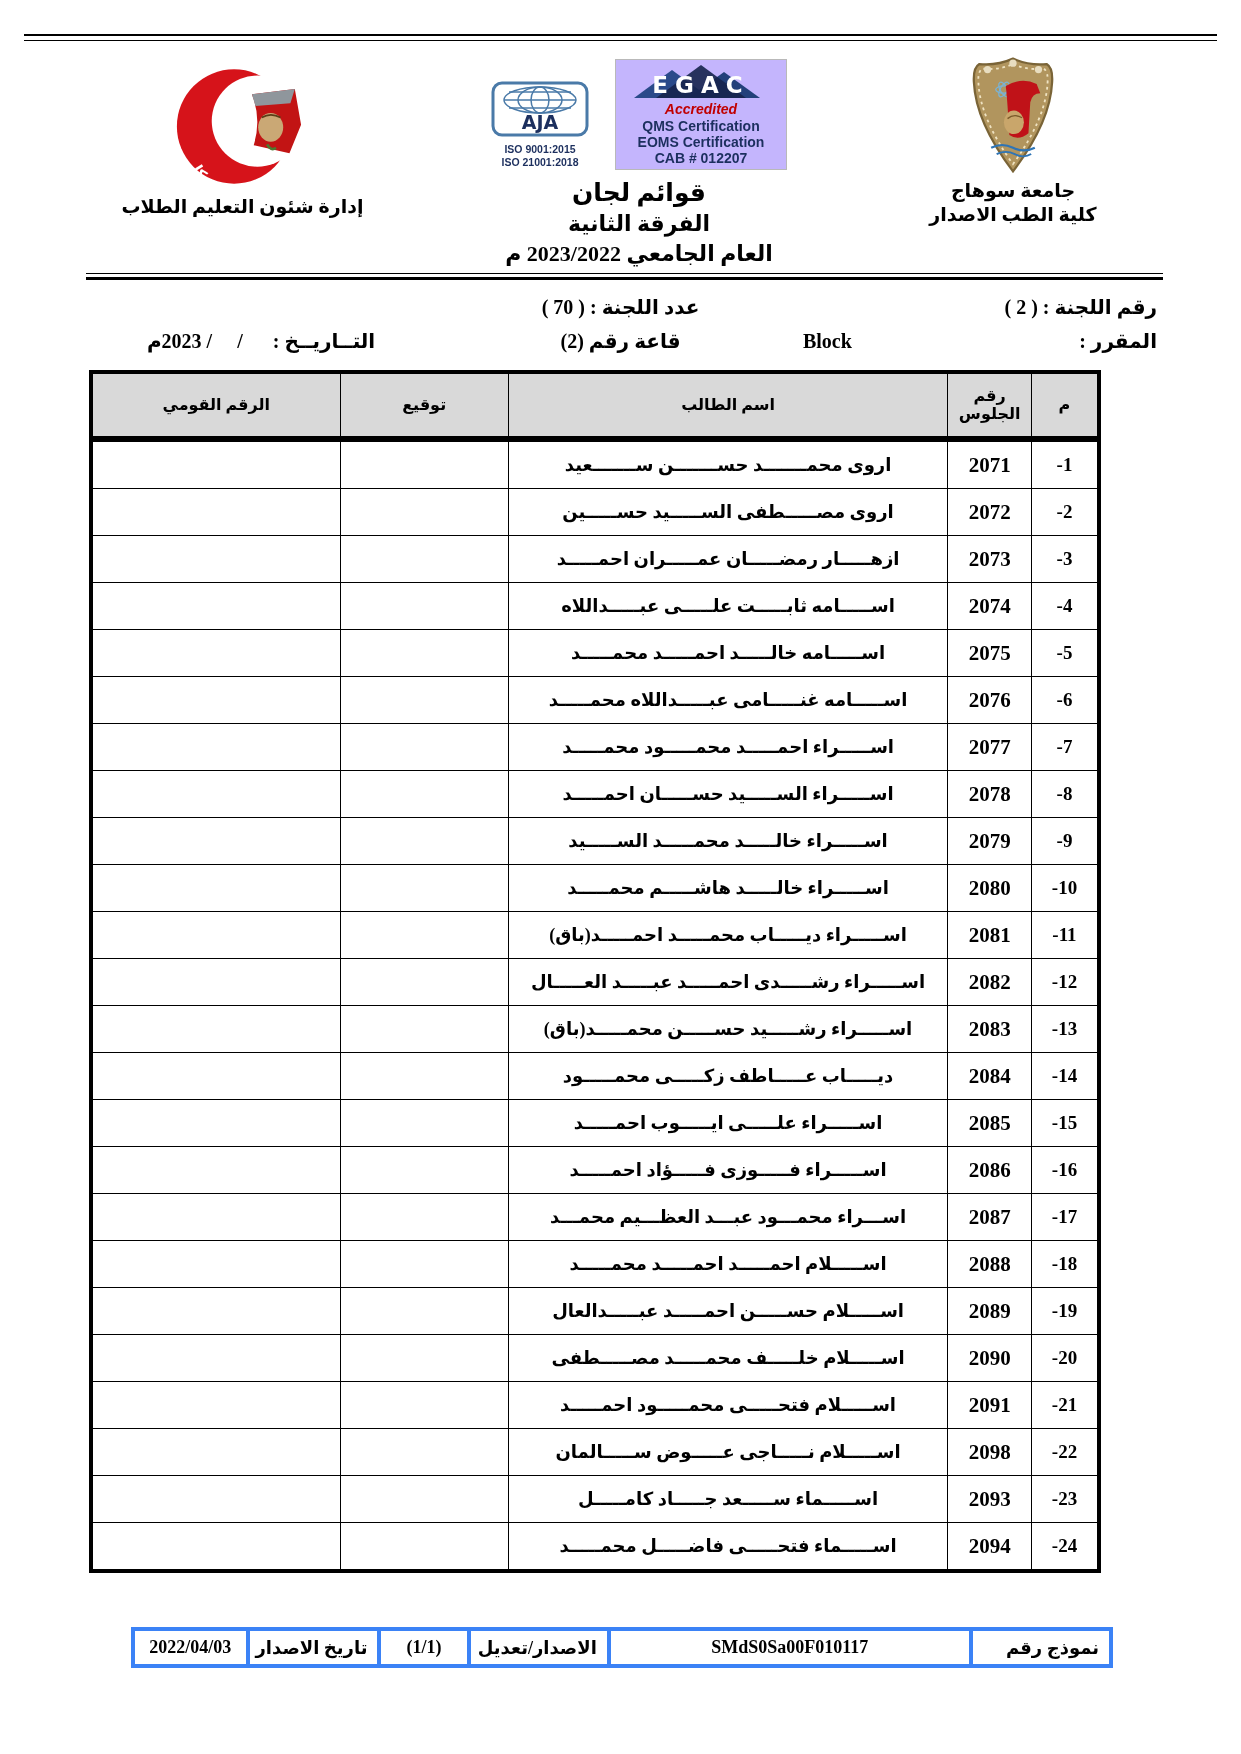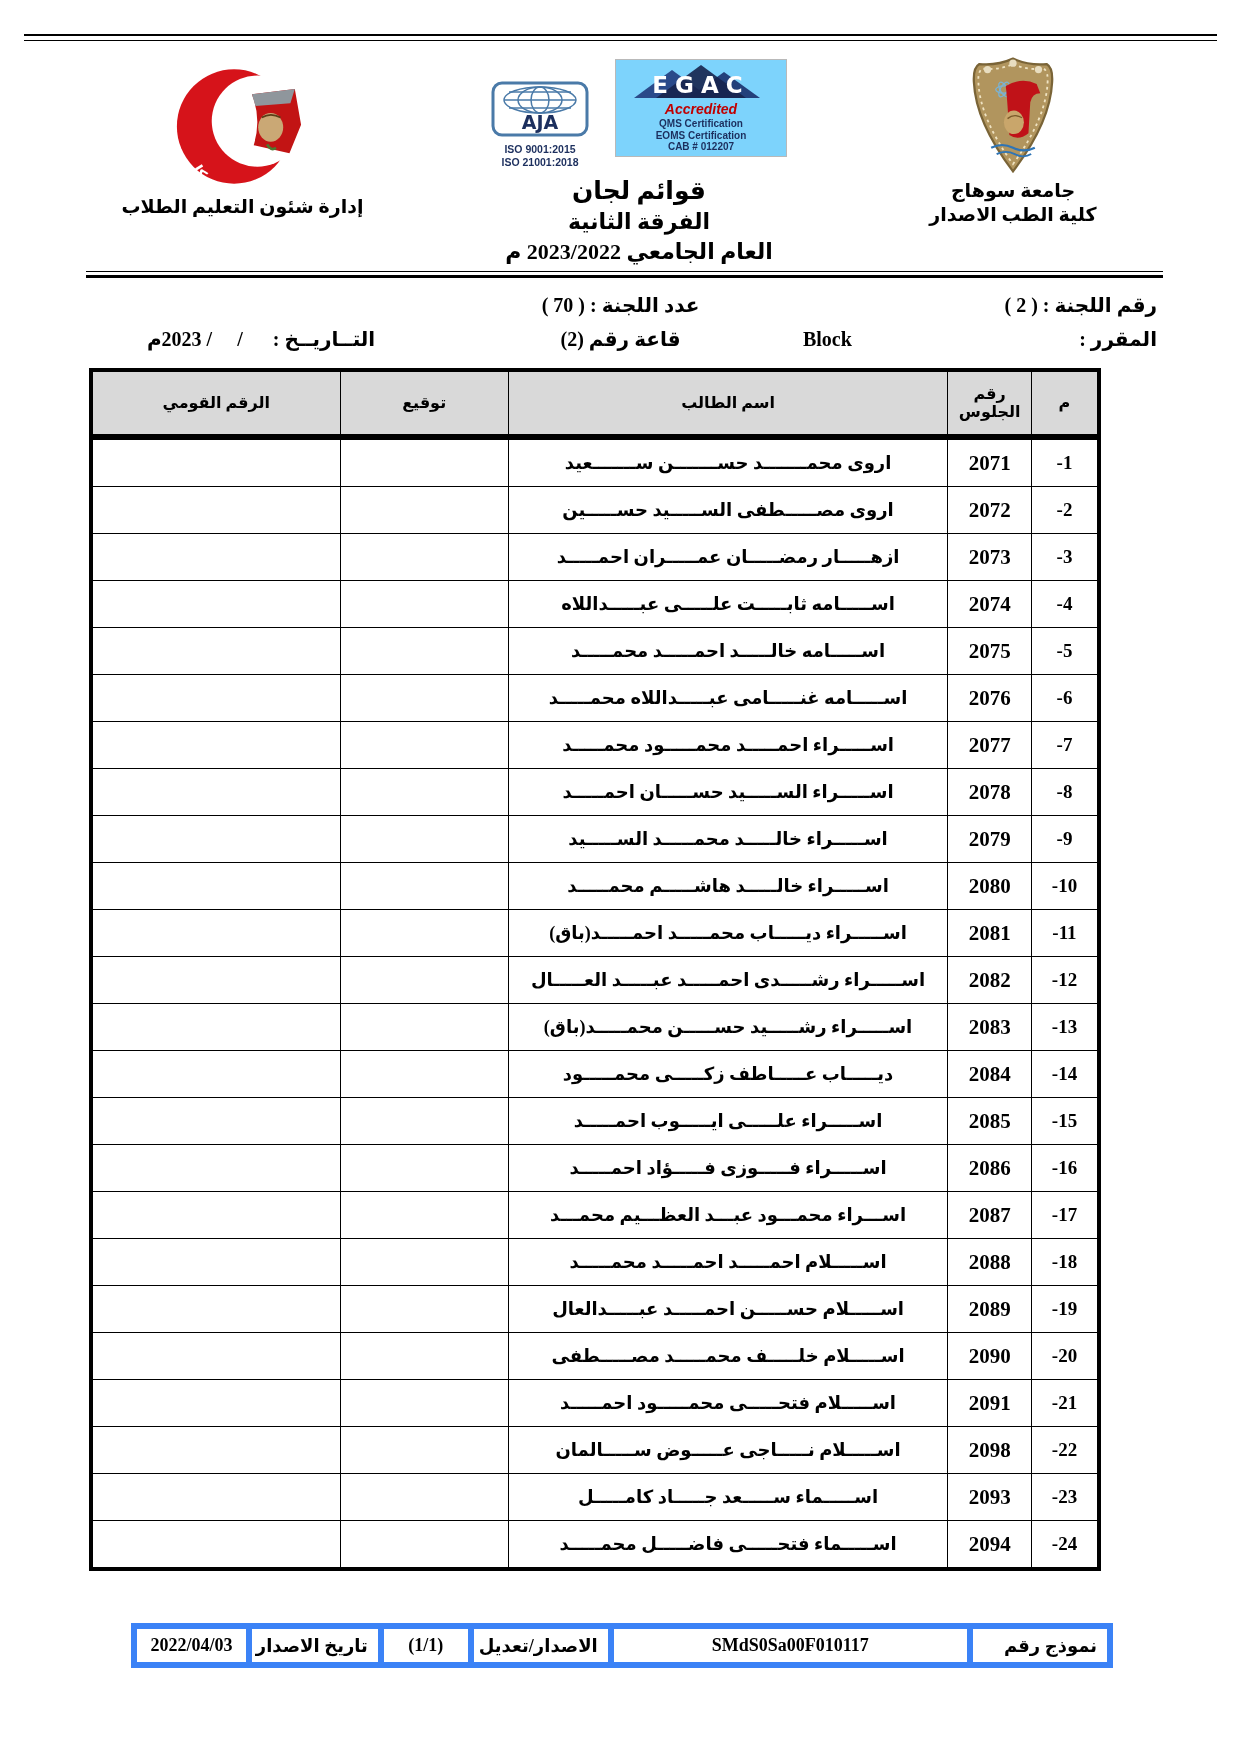--- a/index.html
+++ b/index.html
@@ -10,23 +10,23 @@
     overflow:hidden;
   }
   
   .top-rule{margin:34px 24px 0 24px;height:4px;border-top:2px solid #000;border-bottom:1px solid #000;}
   
   .header{display:grid;grid-template-columns:300px 1fr 345px;padding:14px 78px 0 70px;align-items:start;}
   .brand{ text-align:center; }
   .brand-name{font-weight:bold;font-size:19px;line-height:1.25;}
   .center-block{text-align:center;}
   .certs{display:flex;justify-content:center;align-items:flex-start;gap:26px;margin-top:4px;}
-  .egac-box{border:1px solid #b9b9b9;background:#7dd3fc;padding:2px 10px 3px;text-align:center;}
+  .egac-box{border:1px solid #b9b9b9;background:#c4b5fd;padding:2px 10px 3px;text-align:center;}
   .egac-accredited{color:#c00000;font-weight:bold;font-style:italic;font-size:14px;line-height:1;margin-top:-2px;font-family:"Liberation Sans",sans-serif;}
-  .egac-lines{color:#1c2f5e;font-weight:bold;font-size:10px;line-height:1.15;margin-top:2px;font-family:"Liberation Sans",sans-serif;}
+  .egac-lines{color:#1c2f5e;font-weight:bold;font-size:14px;line-height:1.15;margin-top:2px;font-family:"Liberation Sans",sans-serif;}
   .aja-box{text-align:center;margin-top:22px;}
   .aja-lines{color:#1c2f5e;font-weight:bold;font-size:10.5px;line-height:1.2;margin-top:2px;font-family:"Liberation Sans",sans-serif;}
   .title-1{font-weight:bold;font-size:25px;margin-top:8px;}
   .title-2{font-weight:bold;font-size:22px;margin-top:4px;}
   .title-3{font-weight:bold;font-size:22px;margin-top:4px;}
   .admin-label{font-weight:bold;font-size:19px;text-align:center;margin-top:2px;}
   
   .mid-rule{margin:6px 78px 0 86px;height:3px;border-top:1px solid #000;border-bottom:3px solid #000;}
   
   .info{padding:10px 84px 0 84px;}
@@ -43,21 +43,21 @@
   }
   table.roster td{border:1px solid #000;height:46px;padding:0;}
   .c-no{font-size:19px;font-weight:bold;text-align:center;direction:ltr;font-family:"Liberation Serif",serif;}
   .c-seat{font-size:21px;font-weight:bold;text-align:center;font-family:"Liberation Serif",serif;}
   .c-name{font-size:18px;font-weight:bold;text-align:center;padding:0 10px 0 6px;}
   
   table.footer-strip{
     position:absolute;bottom:86px;right:128px;width:982px;border-collapse:collapse;
     font-weight:bold;font-size:18px;table-layout:fixed;
   }
-  table.footer-strip td{border:6px solid #3b82f6;height:33px;padding:0 10px;white-space:nowrap;overflow:hidden;}
+  table.footer-strip td{border:4px solid #3b82f6;height:33px;padding:0 10px;white-space:nowrap;overflow:hidden;}
   .f-label{text-align:right;}
   .f-value{text-align:center;font-family:"Liberation Serif",serif;}
   svg text{font-family:"DejaVu Sans",sans-serif;}
 </style>
 </head>
 <body>
 
 <div class="page">
 
   <div class="top-rule"></div>

